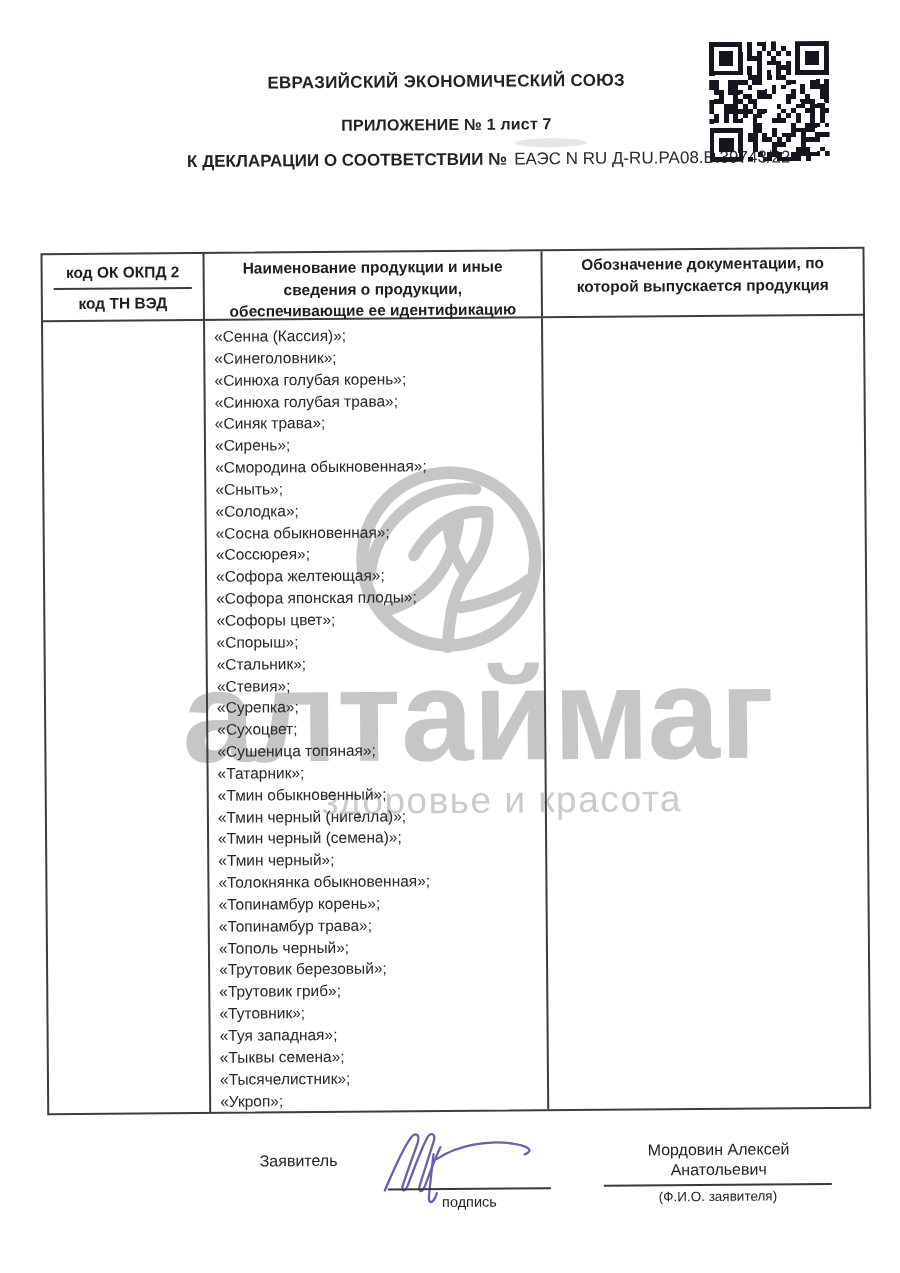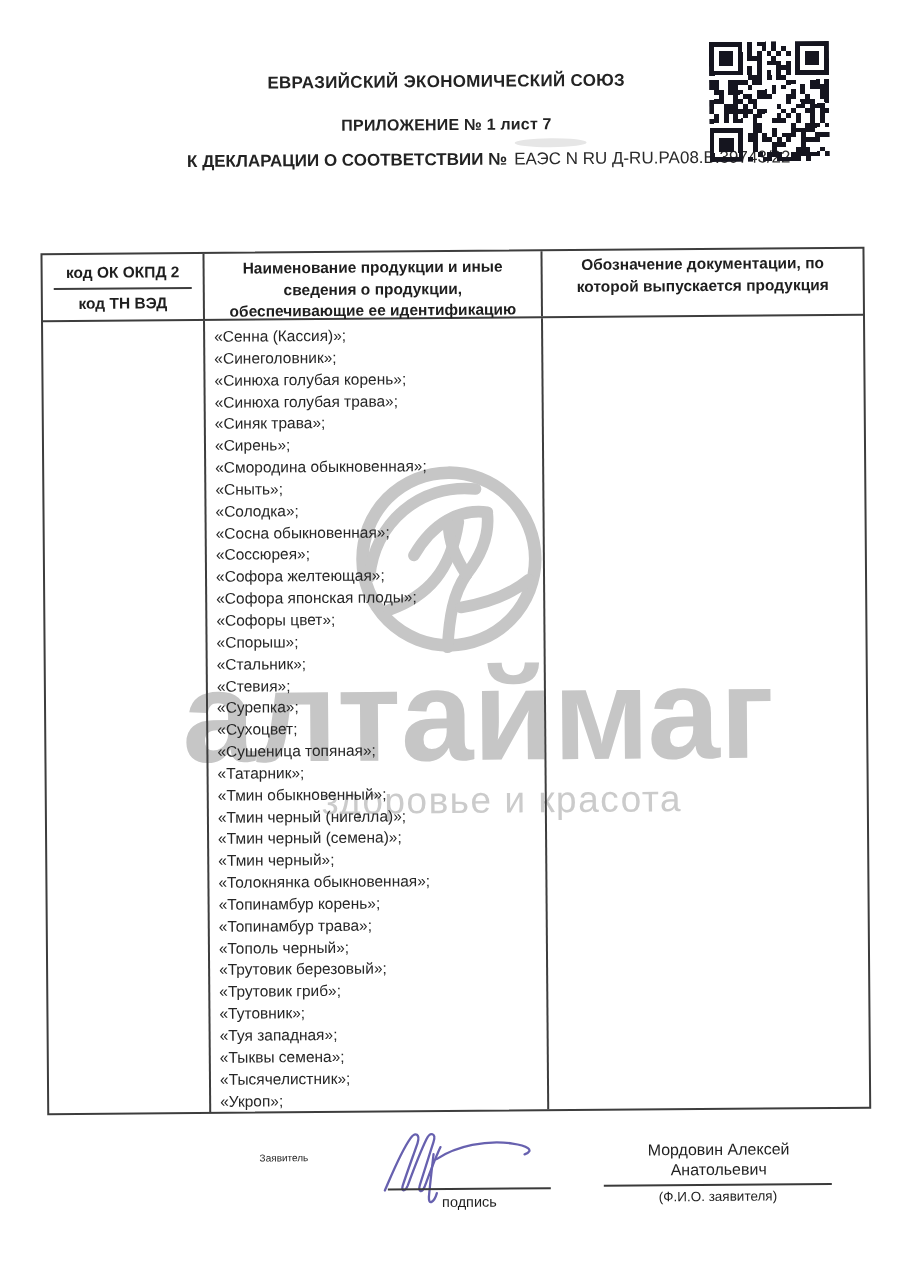--- a/index.html
+++ b/index.html
@@ -68,21 +68,21 @@
   .th { font-weight:bold; font-size:15.5px; text-align:center; color:#1e1e1e; }
   .th.c1 { padding-top:9px; }
   .fraction-line { width:138px; height:2px; background:#3d3d3d; margin:6px auto 5px; }
   .th.c2 { padding:4px 14px 0; line-height:21.5px; }
   .th.c3 { padding:3px 12px 0; line-height:21.5px; }
   .product-list {
     padding:5px 0 0 9px;
     font-size:15.5px; line-height:21.85px; color:#262626;
   }
   
-  .applicant { left:255px; top:1151px; font-size:10px; }
+  .applicant { left:255px; top:1151px; font-size:16px; }
   .sig-svg { left:368px; top:1122px; width:200px; height:86px; }
   .sig-line { left:383px; top:1188px; width:163px; height:2px; background:#3a3a3a; }
   .sig-caption { left:383px; top:1194px; width:163px; text-align:center; font-size:14.5px; color:#1f1f1f; }
   .name-block { left:599px; top:1142px; width:230px; text-align:center; font-size:16px; line-height:20px; color:#1f1f1f; }
   .name-line { left:599px; top:1186px; width:228px; height:2px; background:#3a3a3a; }
   .name-caption { left:599px; top:1191px; width:228px; text-align:center; font-size:13.5px; color:#1f1f1f; }
 </style>
 </head>
 <body>
 

